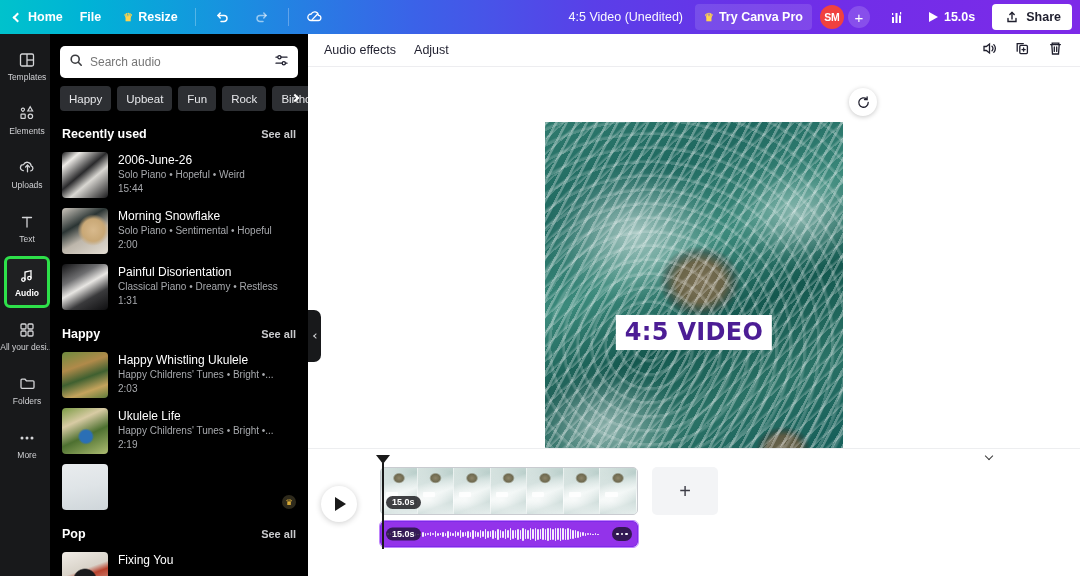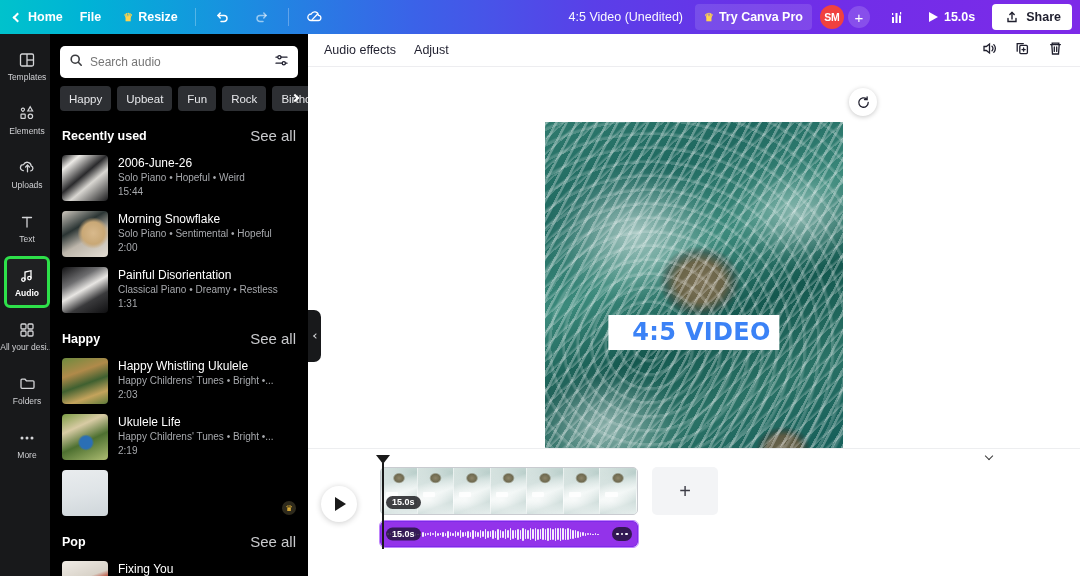--- a/index.html
+++ b/index.html
@@ -120,21 +120,21 @@
   .chev-right-sm {
     width: 6px; height: 6px;
     border-right: 2px solid #fff; border-top: 2px solid #fff;
     transform: rotate(45deg);
   }
   .sec-head {
     display: flex; align-items: center; justify-content: space-between;
     padding: 6px 12px 6px 12px;
   }
   .sec-title { font-size: 12.5px; font-weight: 700; color: #fff; }
-  .sec-link { font-size: 15px; color: #c9cacd; }
+  .sec-link { font-size: 11px; color: #c9cacd; font-weight: bold; }
   .track {
     display: flex; gap: 10px; padding: 5px 12px 5px 12px; align-items: flex-start;
     position: relative;
   }
   .thumb {
     width: 46px; height: 46px; border-radius: 4px; flex: 0 0 46px;
     background: #3a3c40; overflow: hidden; position: relative;
   }
   .t-meta { min-width: 0; padding-top: 1px; }
   .t-name { font-size: 12px; color: #fff; line-height: 15px; white-space: nowrap; overflow: hidden; text-overflow: ellipsis; max-width: 170px;}
@@ -196,23 +196,23 @@
     position: absolute; inset: 0;
     background:
       repeating-linear-gradient(118deg, rgba(255,255,255,0.30) 0px, rgba(255,255,255,0.30) 2px, rgba(255,255,255,0) 3px, rgba(255,255,255,0) 9px),
       repeating-linear-gradient(-42deg, rgba(255,255,255,0.22) 0px, rgba(255,255,255,0.22) 1px, rgba(255,255,255,0) 3px, rgba(255,255,255,0) 11px),
       repeating-radial-gradient(circle at 35% 60%, rgba(255,255,255,0.18) 0px, rgba(255,255,255,0.18) 2px, rgba(255,255,255,0) 4px, rgba(255,255,255,0) 14px);
     mix-blend-mode: screen;
   }
   .canvas-caption {
     position: absolute; left: 50%; top: 52%;
     transform: translateX(-50%);
-    background: #fff; color: #3b82f6;
+    background: #fff; color: #4c1d95;
     font-size: 24px; font-weight: 800; letter-spacing: 0.3px;
-    padding: 3px 9px 4px 24px; white-space: nowrap;
+    padding: 3px 9px 4px 9px; white-space: nowrap;
     font-family: "DejaVu Sans", sans-serif;
   }
   .refresh-fab {
     position: absolute; top: 88px; left: 849px;
     width: 28px; height: 28px; border-radius: 50%;
     background: #fff; box-shadow: 0 1px 5px rgba(0,0,0,0.22);
     display: flex; align-items: center; justify-content: center;
   }
 
   

